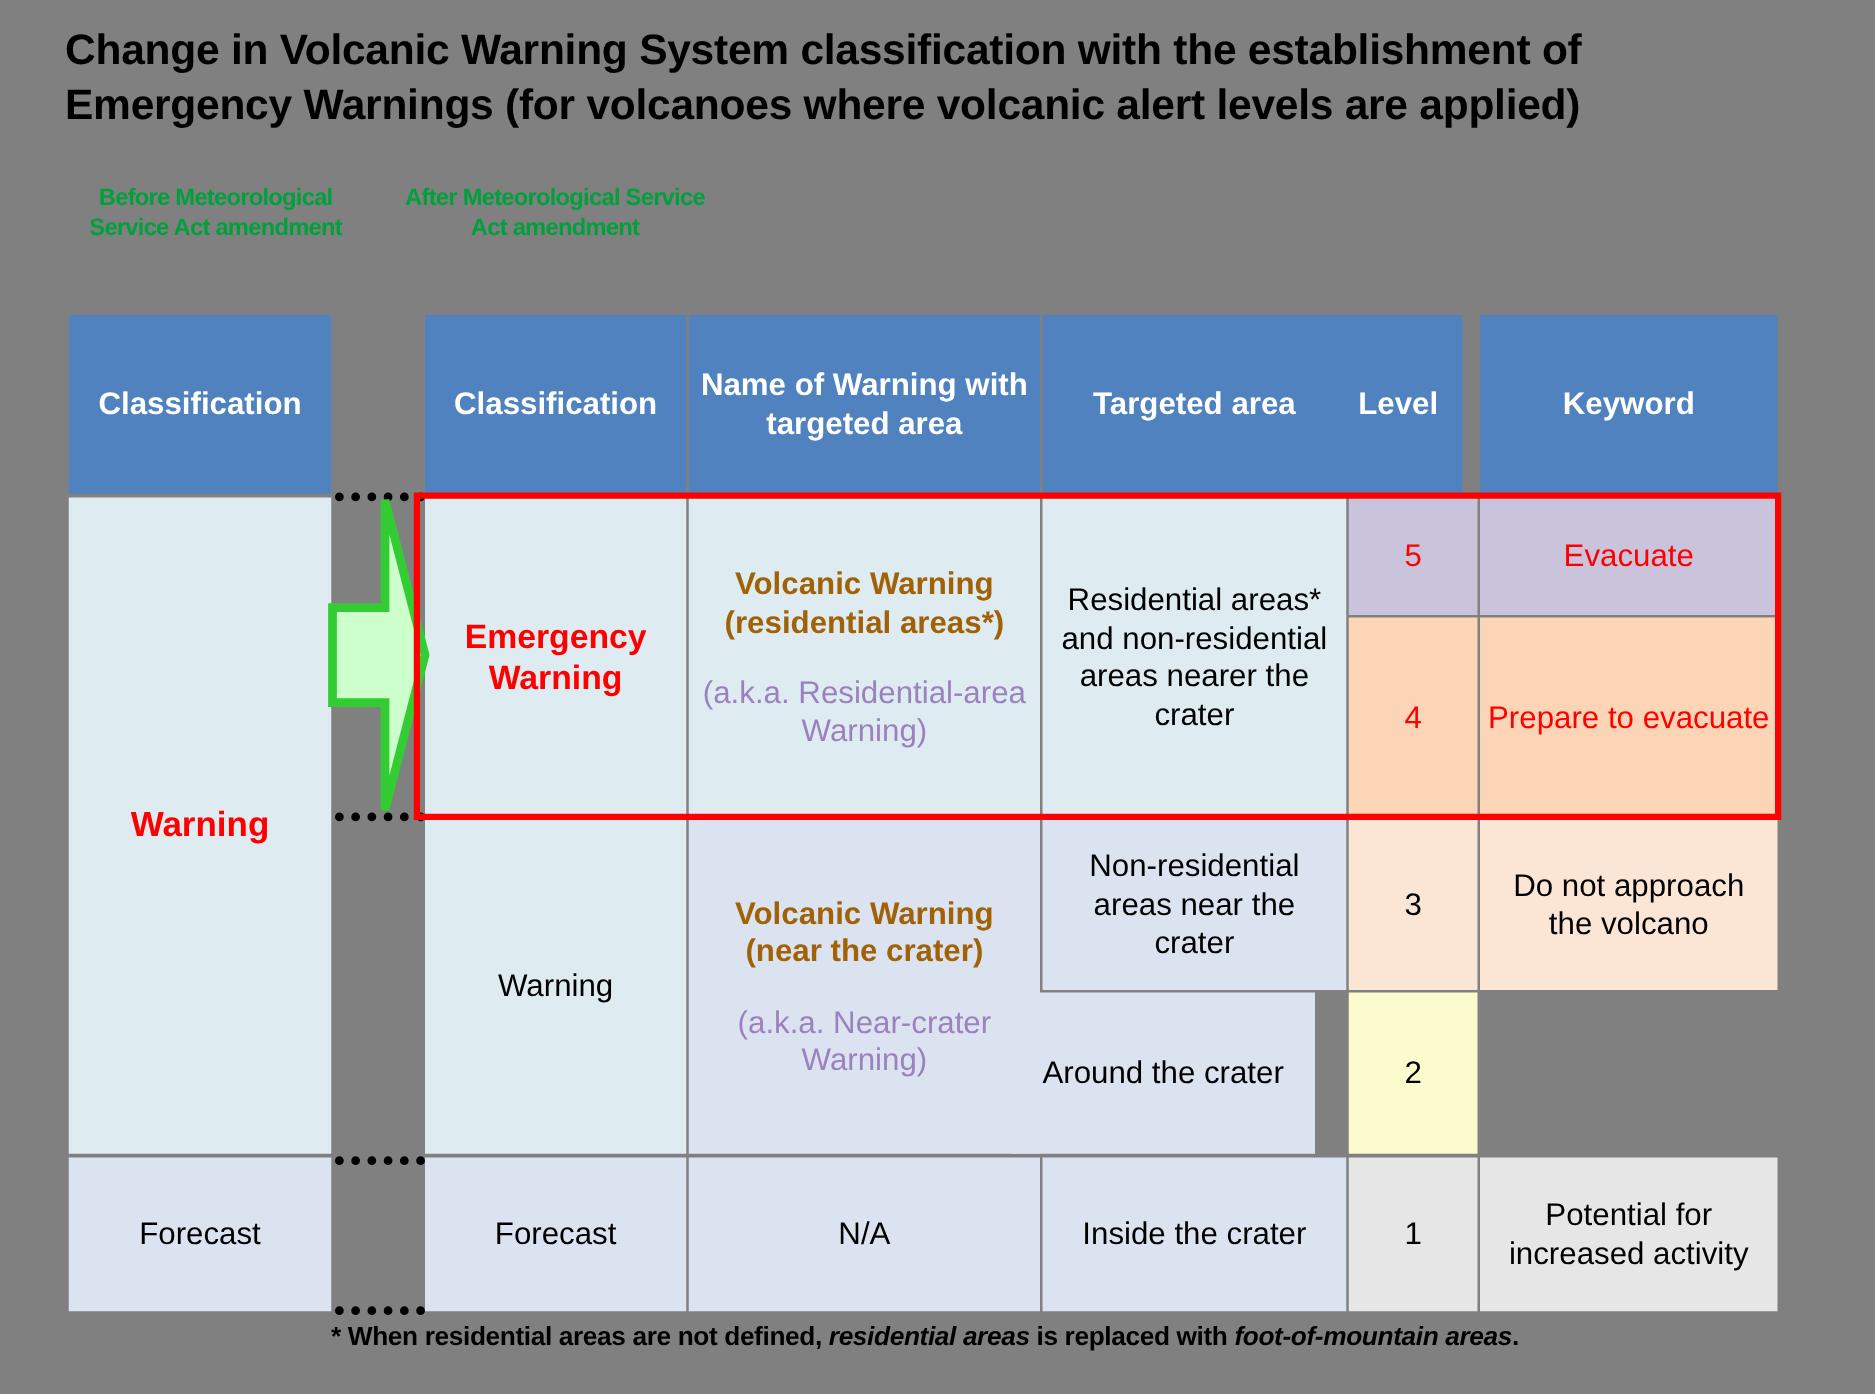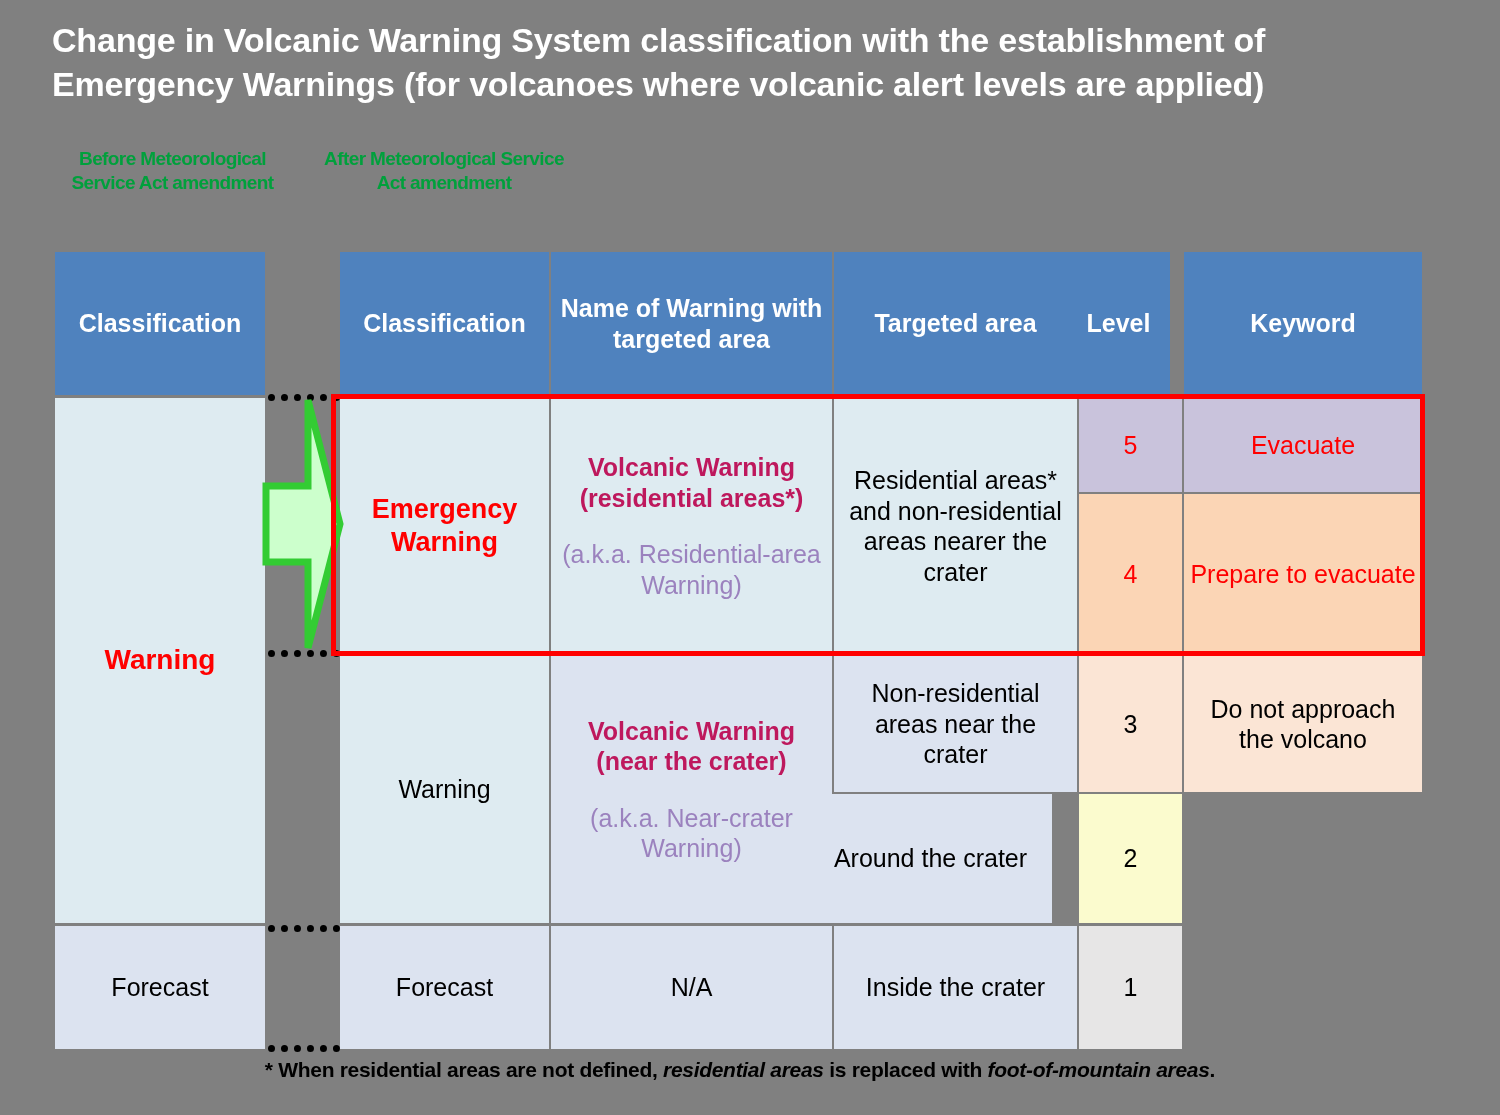--- a/index.html
+++ b/index.html
@@ -7,21 +7,21 @@
     width: 1500px; height: 1115px;
     background: #808080;
     font-family: "Liberation Sans", sans-serif;
     overflow: hidden;
     position: relative;
   }
   
   #title {
     position: absolute;
     left: 52px; top: 18px; width: 1410px;
-    font-size: 34px; font-weight: bold; color: #ffffff;
+    font-size: 34px; font-weight: bold; color: #000000;
     line-height: 1.30; letter-spacing: -0.2px;
   }
   #title .l2 { display:block; }
 
   
   .green-label {
     position: absolute;
     color: #00A03C; font-weight: bold; font-size: 19px;
     text-align: center; line-height: 1.28; letter-spacing: -0.6px;
   }
@@ -47,21 +47,21 @@
   .bg-cyan  { background: #DEEBF1; }
   .bg-blue  { background: #DCE3F0; }
   .bg-pur   { background: #C9C3DC; }
   .bg-or4   { background: #FBD5B5; }
   .bg-or3   { background: #FBE5D5; }
   .bg-yel   { background: #FBFBCE; }
   .bg-gray  { background: #E7E6E6; }
 
   .red-text   { color: #FF0000; }
   .bold       { font-weight: bold; }
-  .purple     { color: #be185d; font-weight: bold; }
+  .purple     { color: #a16207; font-weight: bold; }
   .purple-lt  { color: #9B82BE; }
 
   .stack { display:flex; flex-direction:column; align-items:center; justify-content:center; }
   .stack .gap { height: 26px; }
 
   
   #red-box {
     position: absolute;
     left: 331px; top: 394px; width: 1094px; height: 262px;
     border: 5px solid #FF0000;
@@ -140,20 +140,21 @@
   <div class="cell bg-or3" style="left:1024px; top:404px; width:103px; height:136px;">3</div>
   <div class="cell bg-or3" style="left:1129px; top:404px; width:238px; height:136px;">Do not approach the volcano</div>
 
   <div class="cell bg-blue" style="left:754px; top:542px; width:243px; height:129px;">Around the crater</div>
   <div class="cell bg-yel" style="left:1024px; top:542px; width:103px; height:129px;">2</div>
 
   <div class="cell bg-blue" style="left:285px; top:674px; width:209px; height:123px;">Forecast</div>
   <div class="cell bg-blue" style="left:496px; top:674px; width:281px; height:123px;">N/A</div>
   <div class="cell bg-blue" style="left:779px; top:674px; width:243px; height:123px;">Inside the crater</div>
   <div class="cell bg-gray" style="left:1024px; top:674px; width:103px; height:123px;">1</div>
+  <div class="cell bg-gray" style="left:1129px; top:674px; width:238px; height:123px;">Potential for increased activity</div>
 </div>
 
 <div class="dotted" id="dot-top"></div>
 <div class="dotted" id="dot-mid"></div>
 <div class="dotted" id="dot-bottom"></div>
 <div class="dotted" id="dot-low"></div>
 
 <svg id="green-arrow" viewBox="0 0 82 256">
   <polygon points="4,90 46,90 46,4 78,128 46,252 46,166 4,166" fill="#CCFFCC" stroke="#33CC33" stroke-width="7" stroke-linejoin="miter"></polygon>
 </svg>

